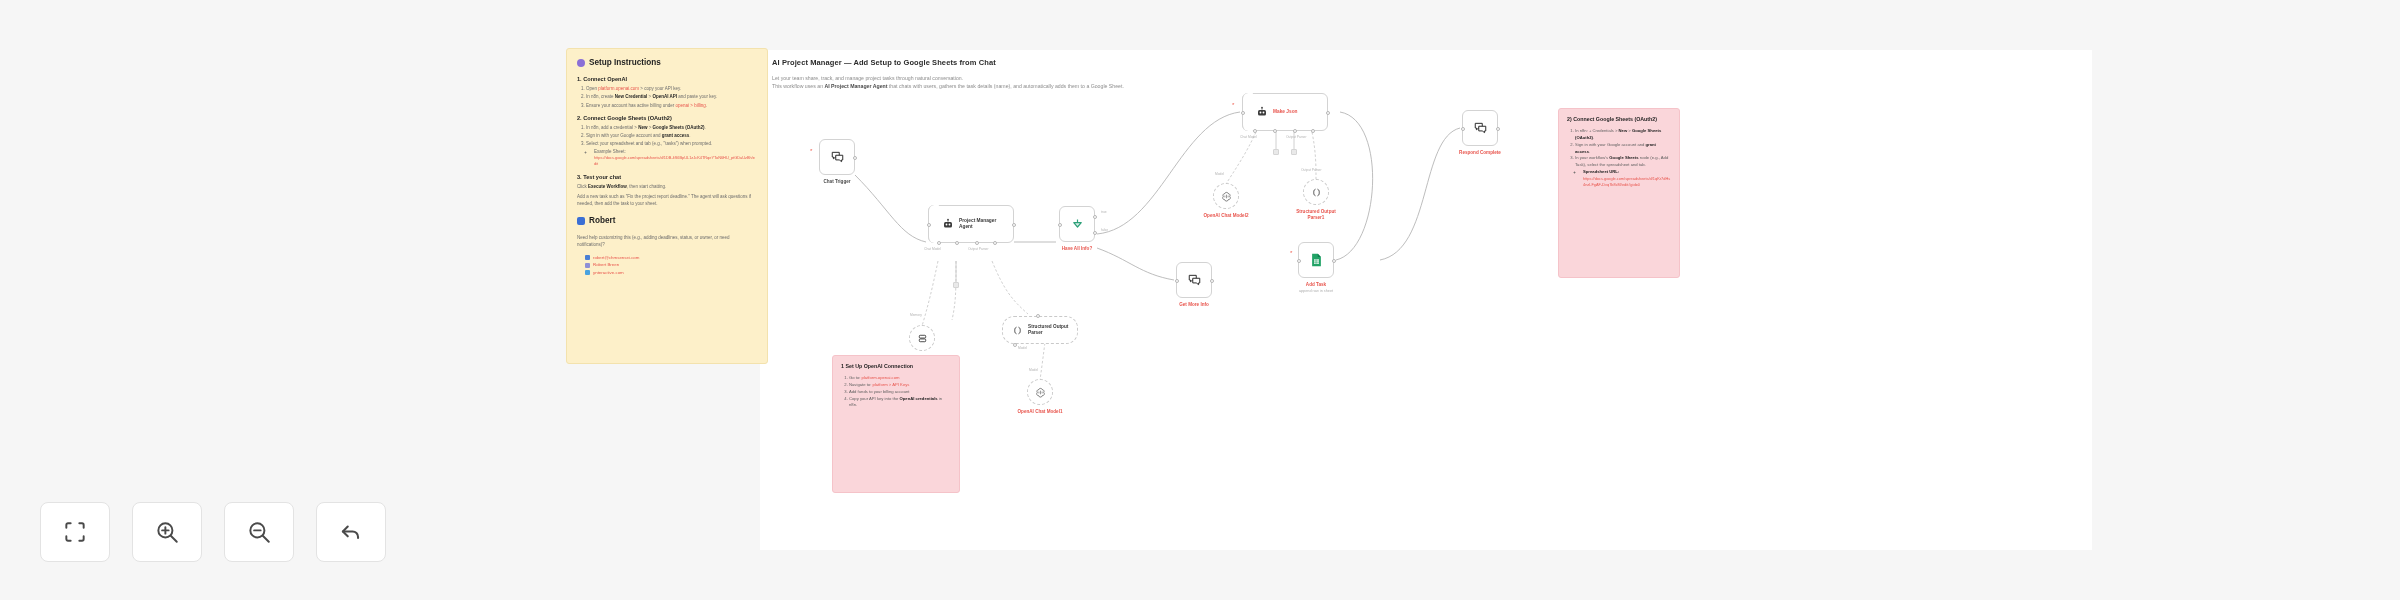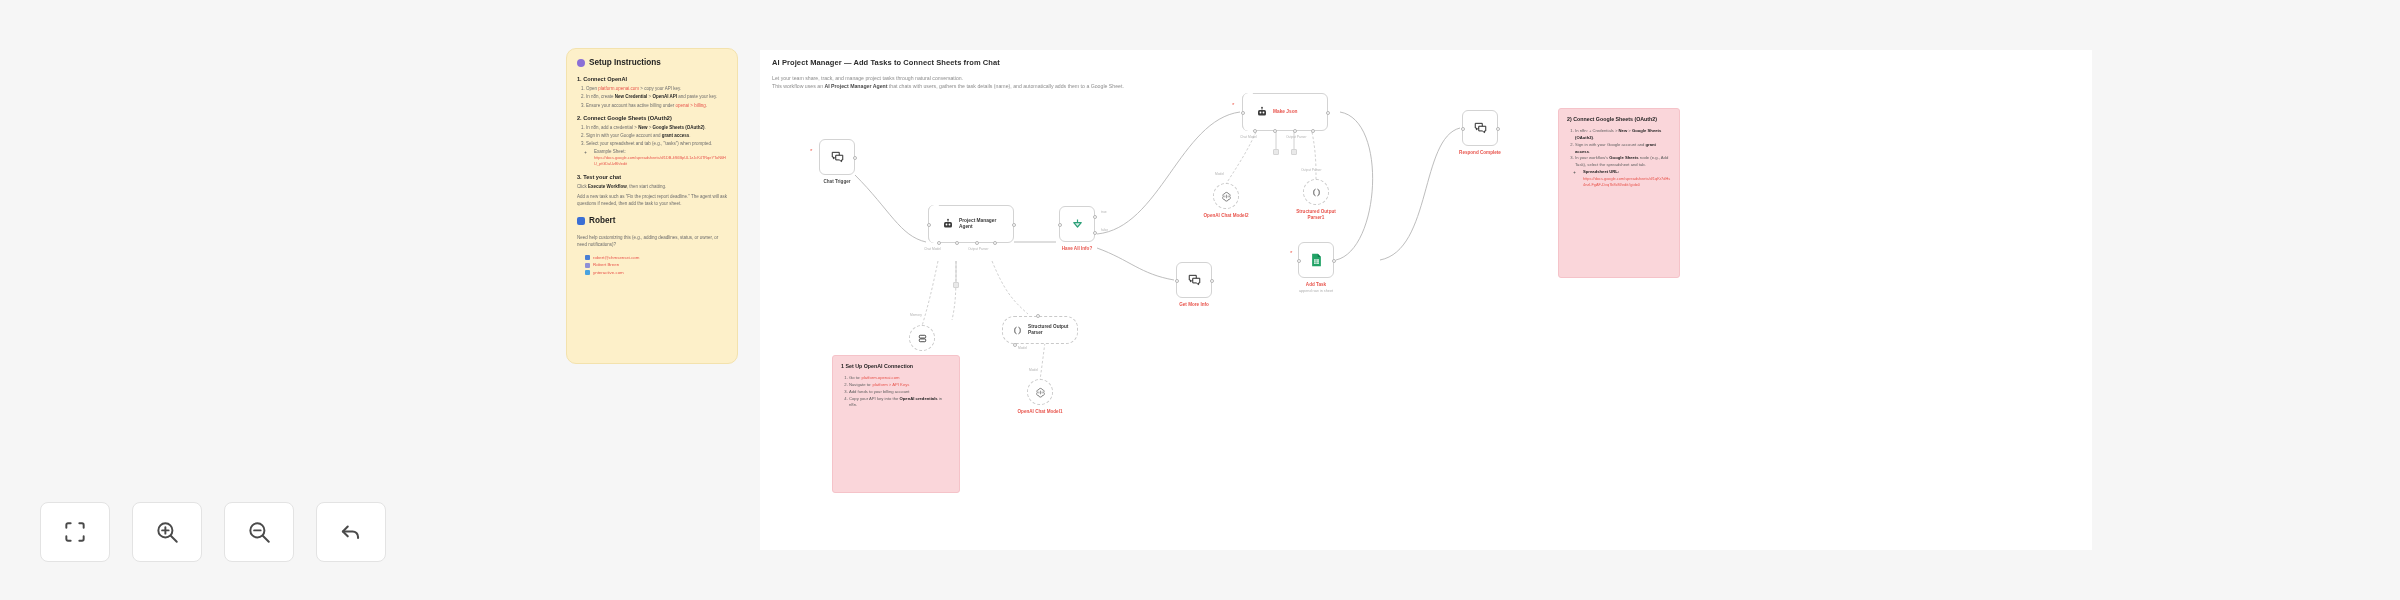--- a/index.html
+++ b/index.html
@@ -24,22 +24,22 @@
   }
   .sheet-sub {
     position: absolute; left: 12px; top: 24px;
     font-size: 5.2px; color: #8d8d8d; line-height: 1.55; white-space: nowrap;
   }
   .sheet-sub b { color: #4a4a4a; }
 
   
   .note-yellow {
     position: absolute; left: 566px; top: 48px;
-    width: 172px; height: 316px;
-    background: #fdf0c9; border: 1px solid #f3e2ad; border-radius: 10px;
+    width: 202px; height: 316px;
+    background: #fdf0c9; border: 1px solid #f3e2ad; border-radius: 3px;
     padding: 9px 10px; overflow: hidden;
   }
   .note-yellow .nh {
     display: flex; align-items: center; gap: 4px;
     font-size: 8.2px; font-weight: bold; color: #1f1f1f; margin-bottom: 9px;
   }
   .note-yellow .nh.second { margin-top: 9px; }
   .badge-ico {
     width: 8px; height: 8px; border-radius: 50%;
     background: #8b6fd6; display: inline-block; flex: none;
@@ -141,21 +141,21 @@
   }
   svg { display: block; }
 </style>
 </head>
 <body>
 
 <div id="app">
 
   <div class="sheet">
 
-    <div class="sheet-title">AI Project Manager — Add Tasks to Connect Sheets from Chat</div>
+    <div class="sheet-title">AI Project Manager — Add Setup to Google Sheets from Chat</div>
     <div class="sheet-sub">
       <div>Let your team share, track, and manage project tasks through natural conversation.</div>
       <div>
         <span>This workflow uses an </span><b>AI Project Manager Agent</b><span> that chats with users, gathers the task details (name), and automatically adds them to a Google Sheet.</span>
       </div>
     </div>
 
     <svg width="1332" height="500" style="position:absolute;left:0;top:0;pointer-events:none">
       <g fill="none" stroke="#b5b5b5" stroke-width="0.9">
 

